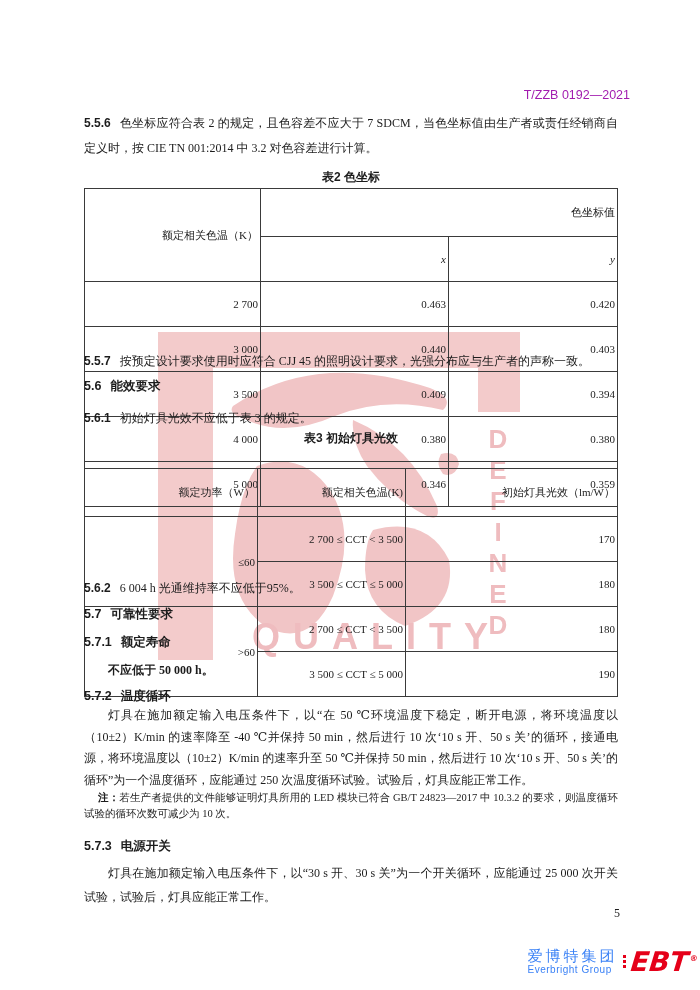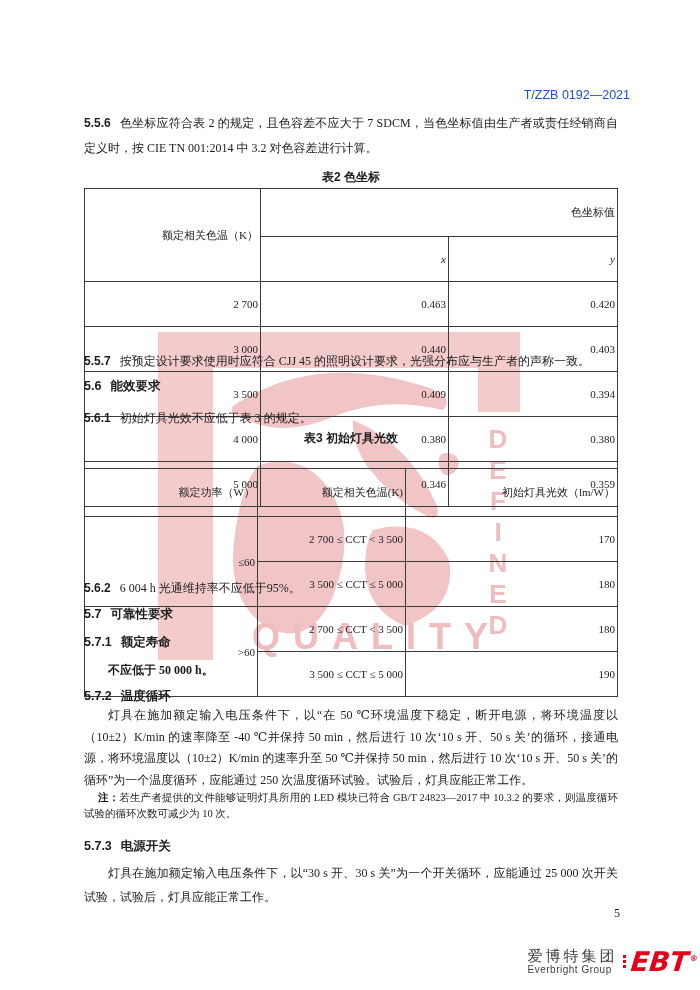--- a/index.html
+++ b/index.html
@@ -21,21 +21,21 @@
     position:absolute; left:252px; top:616px;
     font-family:"Liberation Sans","DejaVu Sans",sans-serif;
     font-weight:bold; font-size:36px; color:#efbcbf; letter-spacing:13px; white-space:nowrap;text-align:right;
   }
   .wm-glyph { position:absolute; left:205px; top:358px; }
   
   .content { position:absolute; inset:0; z-index:1; }
   .doc-code {
     position:absolute; top:88px; right:70px;
     font-family:"Liberation Sans","DejaVu Sans",sans-serif;
-    font-size:12.5px; color:#1d4ed8;
+    font-size:12.5px; color:#a21caf;
   }
   .para { position:absolute; left:84px; width:534px; font-size:12px; line-height:25px; text-align:justify; }
   .num { font-family:"Liberation Sans","DejaVu Sans",sans-serif; font-weight:bold; margin-right:9px; }
   .heading {
     position:absolute; left:84px; width:534px;
     font-family:"Liberation Sans","DejaVu Sans",sans-serif;
     font-weight:bold; font-size:12.5px;
   }
   .heading .num { margin-right:9px; }
   .body-para { position:absolute; left:84px; width:534px; font-size:12px; line-height:25px; text-align:justify; text-indent:24px; }
@@ -51,21 +51,21 @@
   #table2 th { height:22px; }
   #table2 td { height:30px; }
   #table3 th { height:22px; }
   #table3 td { height:21px; }
   .it { font-style:italic; font-family:"Liberation Serif","DejaVu Serif",serif; }
   .note-para { position:absolute; left:84px; width:534px; font-size:10.5px; line-height:16px; text-align:justify; text-indent:14px; }
   .note-label { font-family:"Liberation Sans","DejaVu Sans",sans-serif; font-weight:bold; }
   .page-num { position:absolute; top:906px; right:80px; font-size:12px; }
   
   .logo { position:absolute; top:947px; right:12px; display:flex; align-items:center; gap:5px; }
-  .logo-text { text-align:left; color:#404040; font-family:"Liberation Sans","DejaVu Sans",sans-serif; }
+  .logo-text { text-align:left; color:#3b82f6; font-family:"Liberation Sans","DejaVu Sans",sans-serif; }
   .logo-cn { font-size:15px; letter-spacing:3px; line-height:17px; }
   .logo-en { font-size:10px; letter-spacing:0.5px; line-height:12px; }
   .logo-marks { display:flex; flex-direction:column; gap:2px; }
   .logo-marks i { width:3px; height:3px; background:#e50019; display:block; }
   .logo-ebt {
     font-family:"DejaVu Sans","Liberation Sans",sans-serif;
     font-weight:900; font-style:italic; font-size:27px; color:#e50019;
     transform:skewX(-6deg); letter-spacing:0px; line-height:27px; position:relative;
   }
   .logo-reg { font-size:8px; font-style:normal; position:absolute; top:-3px; right:-9px; color:#e50019; font-weight:bold; }

